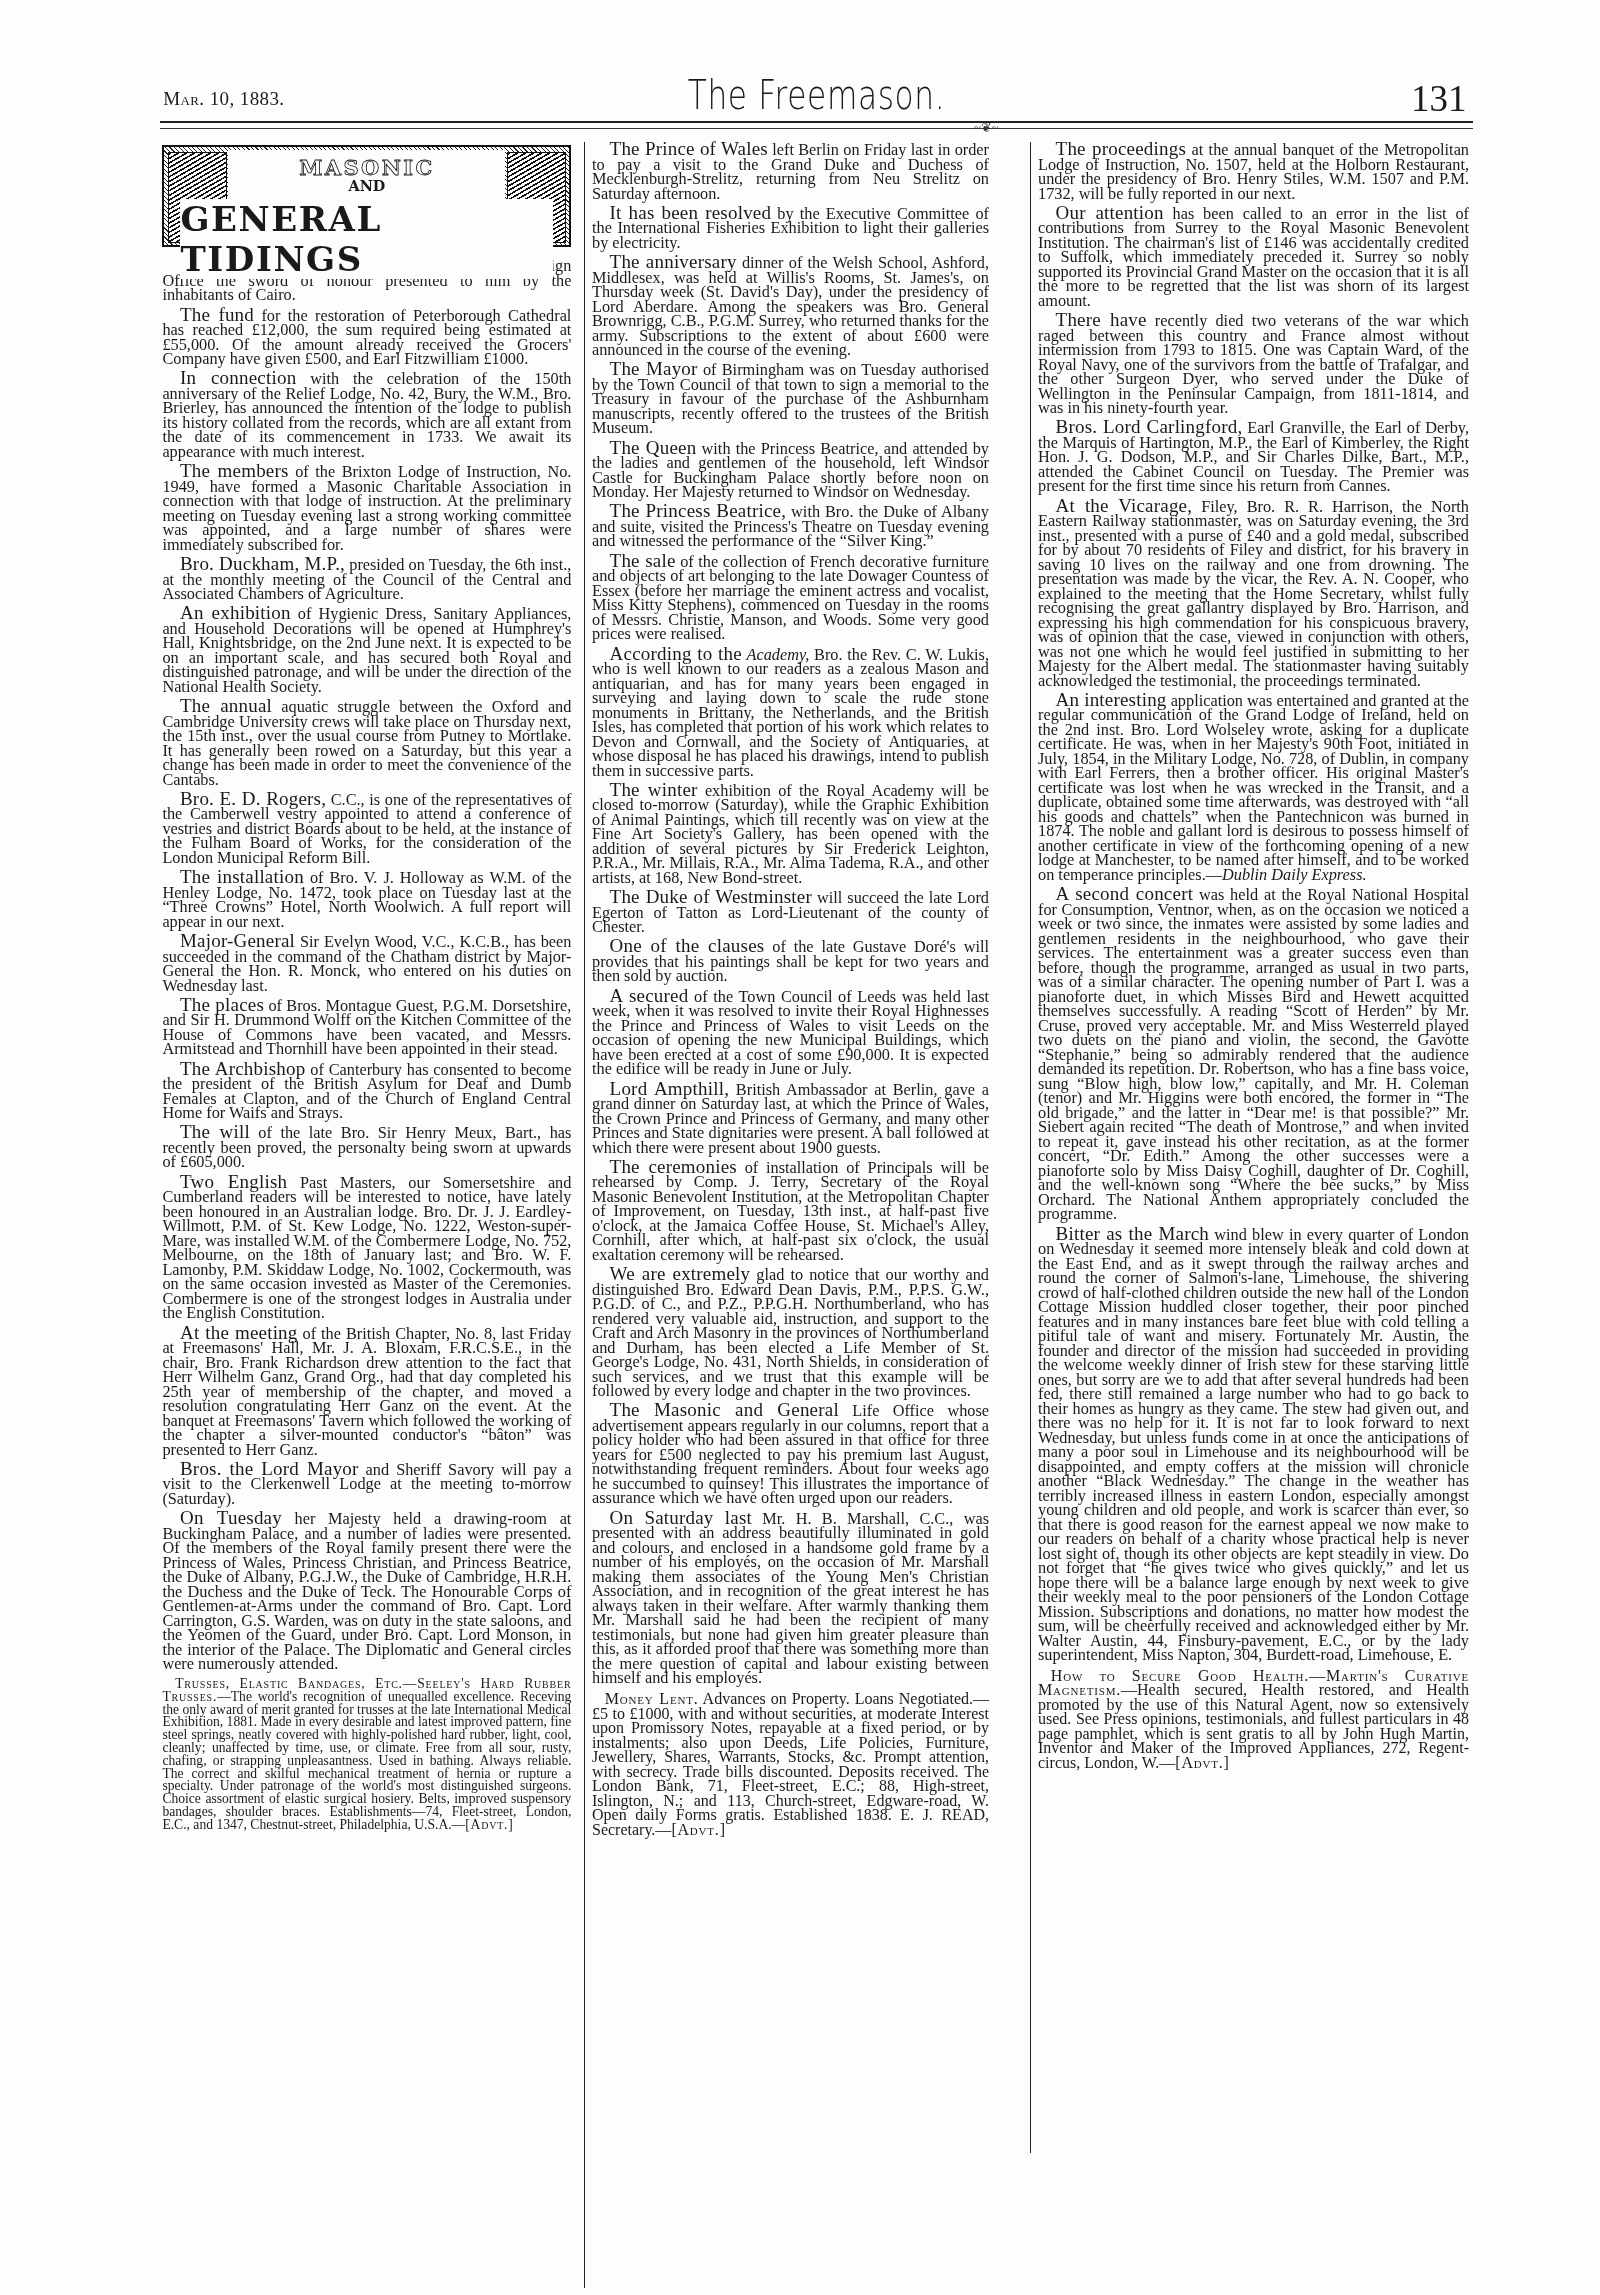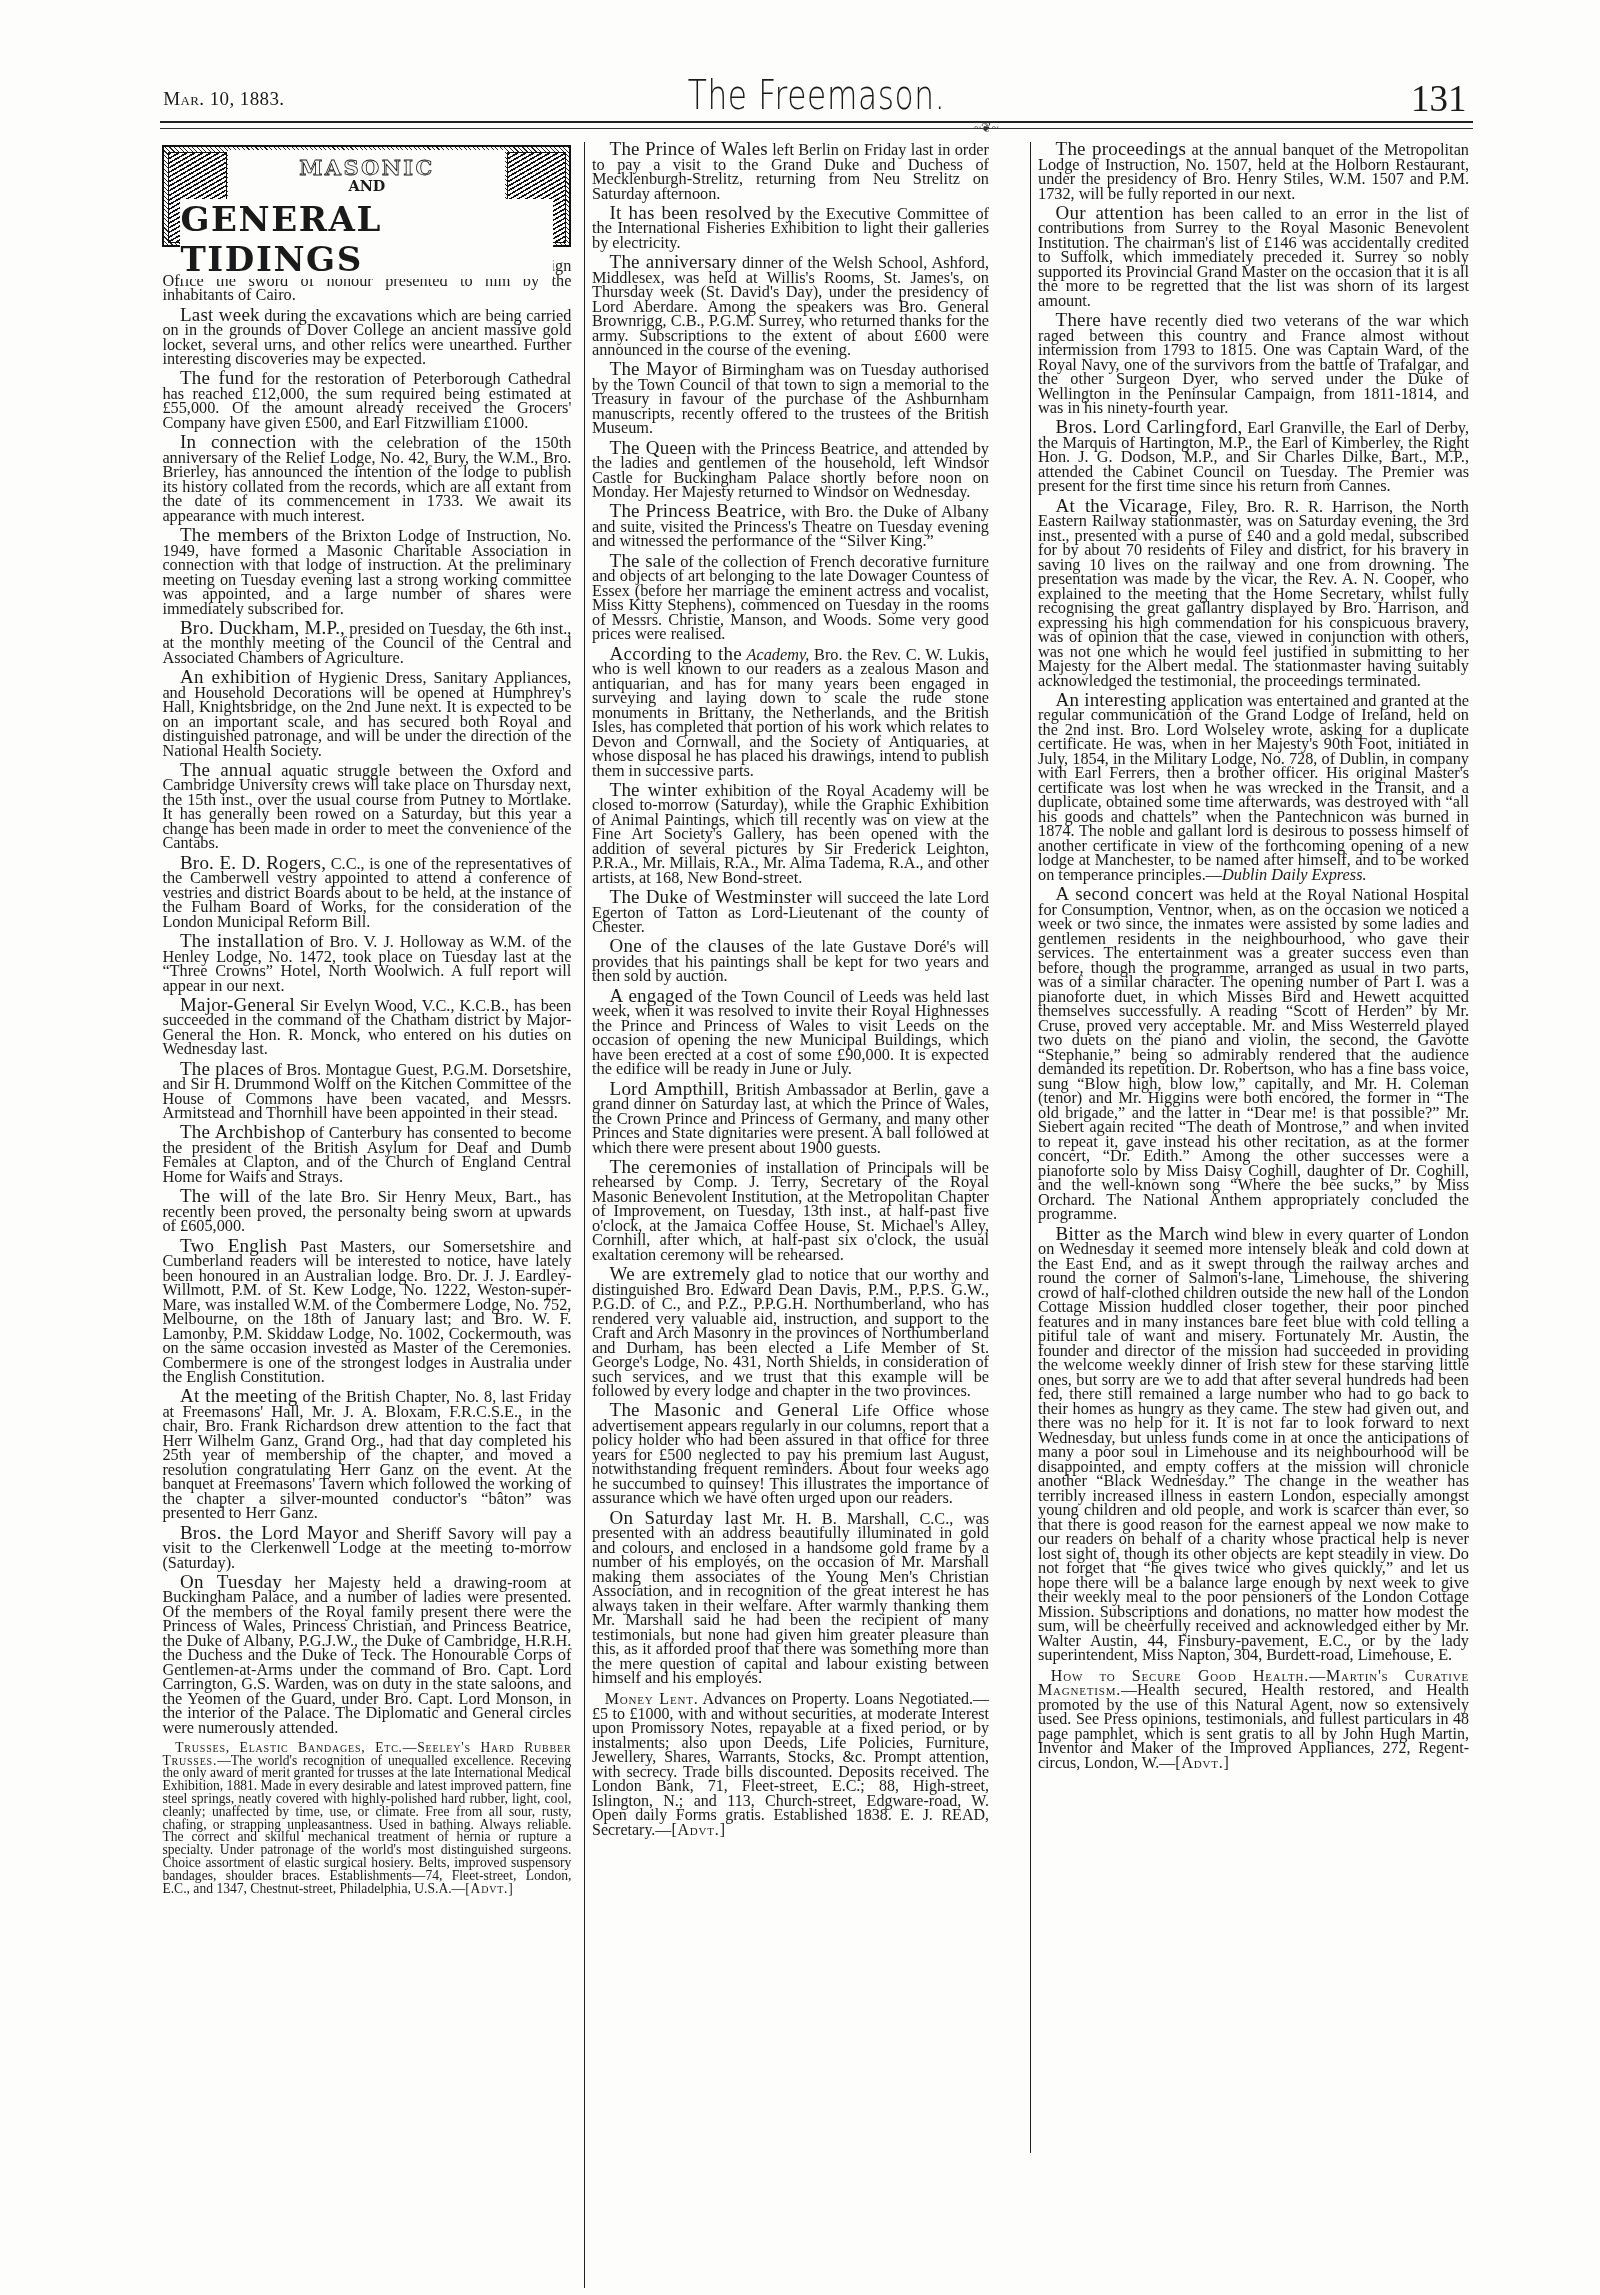--- a/index.html
+++ b/index.html
@@ -69,21 +69,20 @@
       <div class="banner-ornament orn-l"></div>
       <div class="banner-ornament orn-r"></div>
       <div class="banner-inner">
         <div class="banner-line1">MASONIC</div>
         <div class="banner-line2">AND</div>
         <div class="banner-line3">GENERAL TIDINGS</div>
       </div>
     </div>
     <div>
         <p class="item"><span class="lead">Bro. Lord Wolseley</span><span> has received through the Foreign Office the sword of honour presented to him by the inhabitants of Cairo.</span></p>
-        <p class="item"><span class="lead">Last week</span><span> during the excavations which are being carried on in the grounds of Dover College an ancient massive gold locket, several urns, and other relics were unearthed. Further interesting discoveries may be expected.</span></p>
         <p class="item"><span class="lead">The fund</span><span> for the restoration of Peterborough Cathedral has reached £12,000, the sum required being estimated at £55,000. Of the amount already received the Grocers' Company have given £500, and Earl Fitzwilliam £1000.</span></p>
         <p class="item"><span class="lead">In connection</span><span> with the celebration of the 150th anniversary of the Relief Lodge, No. 42, Bury, the W.M., Bro. Brierley, has announced the intention of the lodge to publish its history collated from the records, which are all extant from the date of its commencement in 1733. We await its appearance with much interest.</span></p>
         <p class="item"><span class="lead">The members</span><span> of the Brixton Lodge of Instruction, No. 1949, have formed a Masonic Charitable Association in connection with that lodge of instruction. At the preliminary meeting on Tuesday evening last a strong working committee was appointed, and a large number of shares were immediately subscribed for.</span></p>
         <p class="item"><span class="lead">Bro. Duckham, M.P.,</span><span> presided on Tuesday, the 6th inst., at the monthly meeting of the Council of the Central and Associated Chambers of Agriculture.</span></p>
         <p class="item"><span class="lead">An exhibition</span><span> of Hygienic Dress, Sanitary Appliances, and Household Decorations will be opened at Humphrey's Hall, Knightsbridge, on the 2nd June next. It is expected to be on an important scale, and has secured both Royal and distinguished patronage, and will be under the direction of the National Health Society.</span></p>
         <p class="item"><span class="lead">The annual</span><span> aquatic struggle between the Oxford and Cambridge University crews will take place on Thursday next, the 15th inst., over the usual course from Putney to Mortlake. It has generally been rowed on a Saturday, but this year a change has been made in order to meet the convenience of the Cantabs.</span></p>
         <p class="item"><span class="lead">Bro. E. D. Rogers,</span><span> C.C., is one of the representatives of the Camberwell vestry appointed to attend a conference of vestries and district Boards about to be held, at the instance of the Fulham Board of Works, for the consideration of the London Municipal Reform Bill.</span></p>
         <p class="item"><span class="lead">The installation</span><span> of Bro. V. J. Holloway as W.M. of the Henley Lodge, No. 1472, took place on Tuesday last at the “Three Crowns” Hotel, North Woolwich. A full report will appear in our next.</span></p>
         <p class="item"><span class="lead">Major-General</span><span> Sir Evelyn Wood, V.C., K.C.B., has been succeeded in the command of the Chatham district by Major-General the Hon. R. Monck, who entered on his duties on Wednesday last.</span></p>
         <p class="item"><span class="lead">The places</span><span> of Bros. Montague Guest, P.G.M. Dorsetshire, and Sir H. Drummond Wolff on the Kitchen Committee of the House of Commons have been vacated, and Messrs. Armitstead and Thornhill have been appointed in their stead.</span></p>
@@ -105,21 +104,21 @@
         <p class="item"><span class="lead">It has been resolved</span><span> by the Executive Committee of the International Fisheries Exhibition to light their galleries by electricity.</span></p>
         <p class="item"><span class="lead">The anniversary</span><span> dinner of the Welsh School, Ashford, Middlesex, was held at Willis's Rooms, St. James's, on Thursday week (St. David's Day), under the presidency of Lord Aberdare. Among the speakers was Bro. General Brownrigg, C.B., P.G.M. Surrey, who returned thanks for the army. Subscriptions to the extent of about £600 were announced in the course of the evening.</span></p>
         <p class="item"><span class="lead">The Mayor</span><span> of Birmingham was on Tuesday authorised by the Town Council of that town to sign a memorial to the Treasury in favour of the purchase of the Ashburnham manuscripts, recently offered to the trustees of the British Museum.</span></p>
         <p class="item"><span class="lead">The Queen</span><span> with the Princess Beatrice, and attended by the ladies and gentlemen of the household, left Windsor Castle for Buckingham Palace shortly before noon on Monday. Her Majesty returned to Windsor on Wednesday.</span></p>
         <p class="item"><span class="lead">The Princess Beatrice,</span><span> with Bro. the Duke of Albany and suite, visited the Princess's Theatre on Tuesday evening and witnessed the performance of the “Silver King.”</span></p>
         <p class="item"><span class="lead">The sale</span><span> of the collection of French decorative furniture and objects of art belonging to the late Dowager Countess of Essex (before her marriage the eminent actress and vocalist, Miss Kitty Stephens), commenced on Tuesday in the rooms of Messrs. Christie, Manson, and Woods. Some very good prices were realised.</span></p>
         <p class="item"><span class="lead">According to the</span> <em>Academy,</em><span> Bro. the Rev. C. W. Lukis, who is well known to our readers as a zealous Mason and antiquarian, and has for many years been engaged in surveying and laying down to scale the rude stone monuments in Brittany, the Netherlands, and the British Isles, has completed that portion of his work which relates to Devon and Cornwall, and the Society of Antiquaries, at whose disposal he has placed his drawings, intend to publish them in successive parts.</span></p>
         <p class="item"><span class="lead">The winter</span><span> exhibition of the Royal Academy will be closed to-morrow (Saturday), while the Graphic Exhibition of Animal Paintings, which till recently was on view at the Fine Art Society's Gallery, has been opened with the addition of several pictures by Sir Frederick Leighton, P.R.A., Mr. Millais, R.A., Mr. Alma Tadema, R.A., and other artists, at 168, New Bond-street.</span></p>
         <p class="item"><span class="lead">The Duke of Westminster</span><span> will succeed the late Lord Egerton of Tatton as Lord-Lieutenant of the county of Chester.</span></p>
         <p class="item"><span class="lead">One of the clauses</span><span> of the late Gustave Doré's will provides that his paintings shall be kept for two years and then sold by auction.</span></p>
-        <p class="item"><span class="lead">A engaged</span><span> of the Town Council of Leeds was held last week, when it was resolved to invite their Royal Highnesses the Prince and Princess of Wales to visit Leeds on the occasion of opening the new Municipal Buildings, which have been erected at a cost of some £90,000. It is expected the edifice will be ready in June or July.</span></p>
+        <p class="item"><span class="lead">A secured</span><span> of the Town Council of Leeds was held last week, when it was resolved to invite their Royal Highnesses the Prince and Princess of Wales to visit Leeds on the occasion of opening the new Municipal Buildings, which have been erected at a cost of some £90,000. It is expected the edifice will be ready in June or July.</span></p>
         <p class="item"><span class="lead">Lord Ampthill,</span><span> British Ambassador at Berlin, gave a grand dinner on Saturday last, at which the Prince of Wales, the Crown Prince and Princess of Germany, and many other Princes and State dignitaries were present. A ball followed at which there were present about 1900 guests.</span></p>
         <p class="item"><span class="lead">The ceremonies</span><span> of installation of Principals will be rehearsed by Comp. J. Terry, Secretary of the Royal Masonic Benevolent Institution, at the Metropolitan Chapter of Improvement, on Tuesday, 13th inst., at half-past five o'clock, at the Jamaica Coffee House, St. Michael's Alley, Cornhill, after which, at half-past six o'clock, the usual exaltation ceremony will be rehearsed.</span></p>
         <p class="item"><span class="lead">We are extremely</span><span> glad to notice that our worthy and distinguished Bro. Edward Dean Davis, P.M., P.P.S. G.W., P.G.D. of C., and P.Z., P.P.G.H. Northumberland, who has rendered very valuable aid, instruction, and support to the Craft and Arch Masonry in the provinces of Northumberland and Durham, has been elected a Life Member of St. George's Lodge, No. 431, North Shields, in consideration of such services, and we trust that this example will be followed by every lodge and chapter in the two provinces.</span></p>
         <p class="item"><span class="lead">The Masonic and General</span><span> Life Office whose advertisement appears regularly in our columns, report that a policy holder who had been assured in that office for three years for £500 neglected to pay his premium last August, notwithstanding frequent reminders. About four weeks ago he succumbed to quinsey! This illustrates the importance of assurance which we have often urged upon our readers.</span></p>
         <p class="item"><span class="lead">On Saturday last</span><span> Mr. H. B. Marshall, C.C., was presented with an address beautifully illuminated in gold and colours, and enclosed in a handsome gold frame by a number of his employés, on the occasion of Mr. Marshall making them associates of the Young Men's Christian Association, and in recognition of the great interest he has always taken in their welfare. After warmly thanking them Mr. Marshall said he had been the recipient of many testimonials, but none had given him greater pleasure than this, as it afforded proof that there was something more than the mere question of capital and labour existing between himself and his employés.</span></p>
       </div>
     <p class="advt" style="font-size:16px;line-height:14.5px;">
       <span class="sc">Money Lent.</span><span> Advances on Property. Loans Negotiated.—£5 to £1000, with and without securities, at moderate Interest upon Promissory Notes, repayable at a fixed period, or by instalments; also upon Deeds, Life Policies, Furniture, Jewellery, Shares, Warrants, Stocks, &amp;c. Prompt attention, with secrecy. Trade bills discounted. Deposits received. The London Bank, 71, Fleet-street, E.C.; 88, High-street, Islington, N.; and 113, Church-street, Edgware-road, W. Open daily Forms gratis. Established 1838. E. J. READ, Secretary.—</span><span class="sc">[Advt.]</span>
     </p>
   </div>

